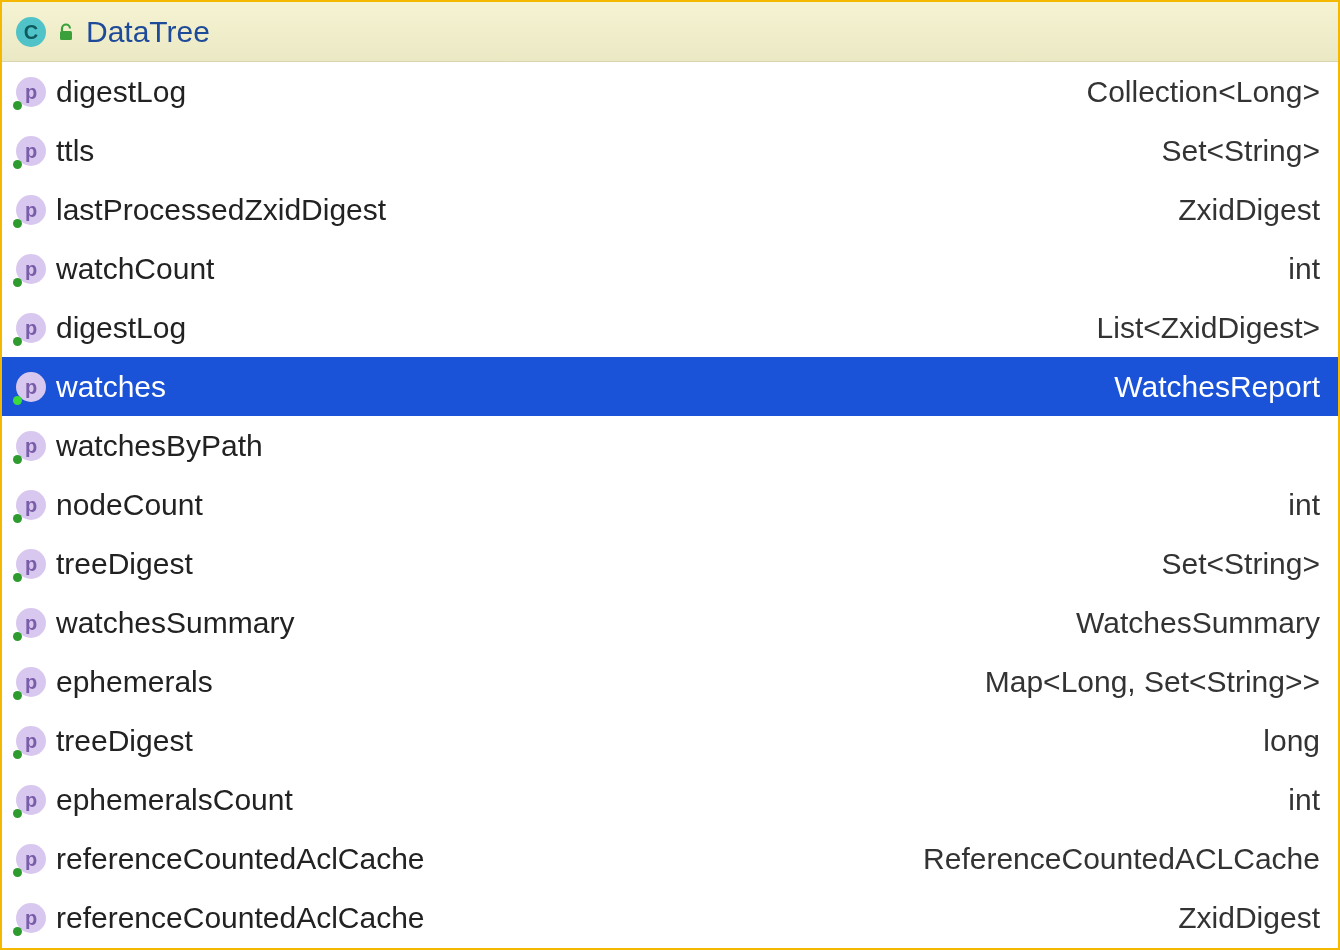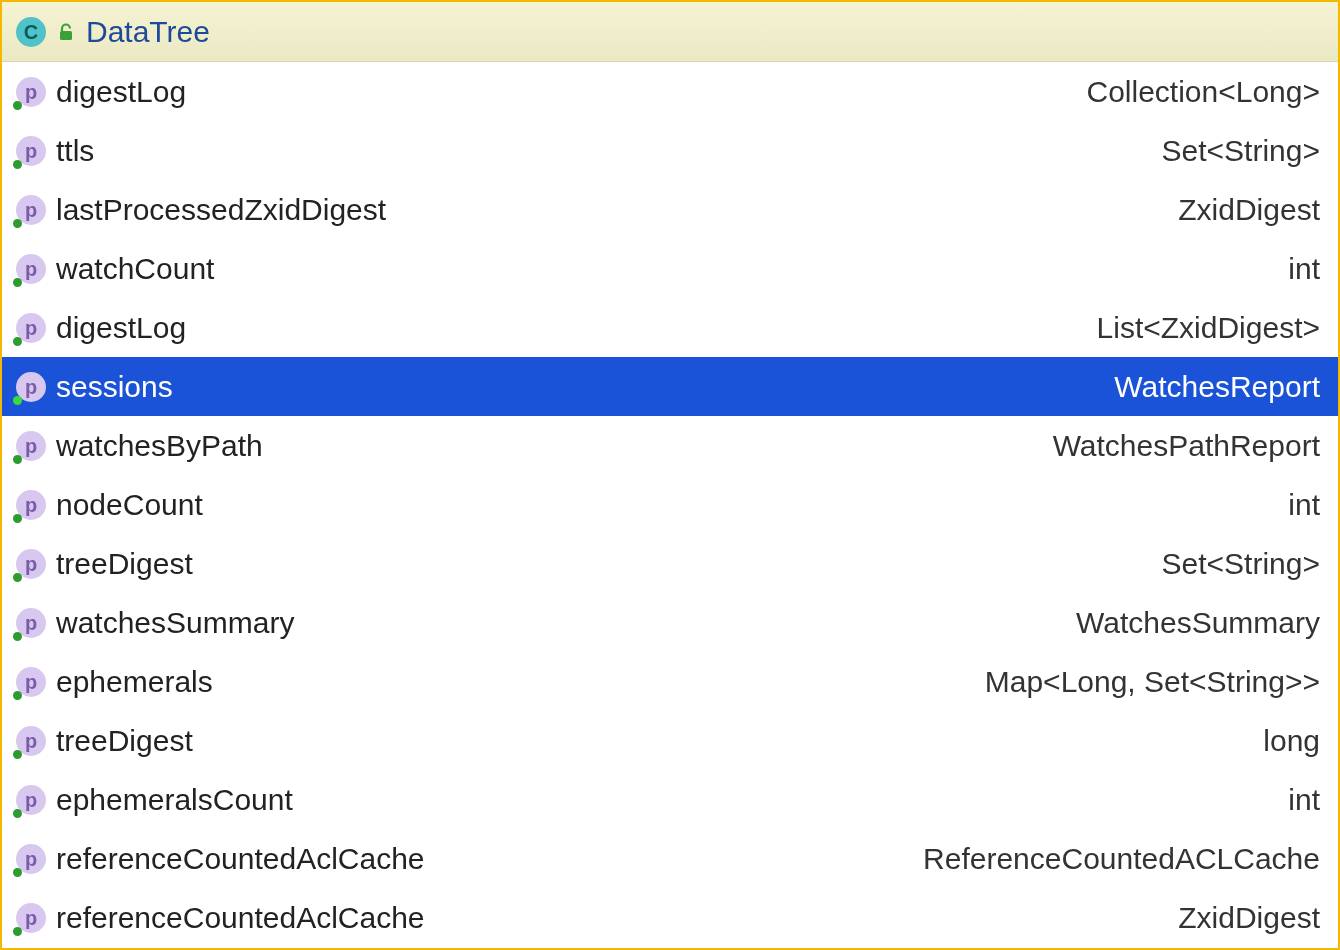--- a/index.html
+++ b/index.html
@@ -166,30 +166,29 @@
           <div class="prop-dot"></div>
         </div>
         <div class="prop-name">digestLog</div>
         <div class="prop-type">List&lt;ZxidDigest&gt;</div>
       </div>
       <div class="row selected">
         <div class="prop-icon-wrap">
           <div class="prop-icon">p</div>
           <div class="prop-dot"></div>
         </div>
-        <div class="prop-name">sessions</div>
+        <div class="prop-name">watches</div>
         <div class="prop-type">WatchesReport</div>
       </div>
       <div class="row">
         <div class="prop-icon-wrap">
           <div class="prop-icon">p</div>
           <div class="prop-dot"></div>
         </div>
         <div class="prop-name">watchesByPath</div>
-        <div class="prop-type">WatchesPathReport</div>
       </div>
       <div class="row">
         <div class="prop-icon-wrap">
           <div class="prop-icon">p</div>
           <div class="prop-dot"></div>
         </div>
         <div class="prop-name">nodeCount</div>
         <div class="prop-type">int</div>
       </div>
       <div class="row">

